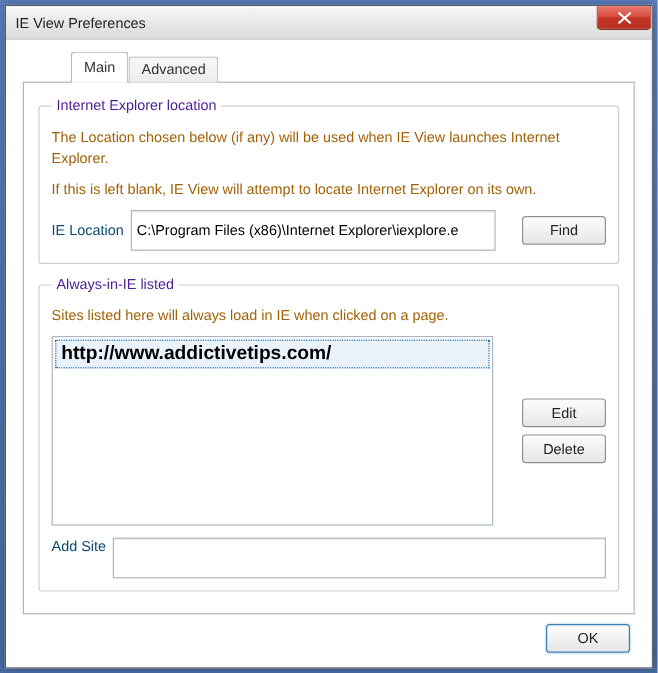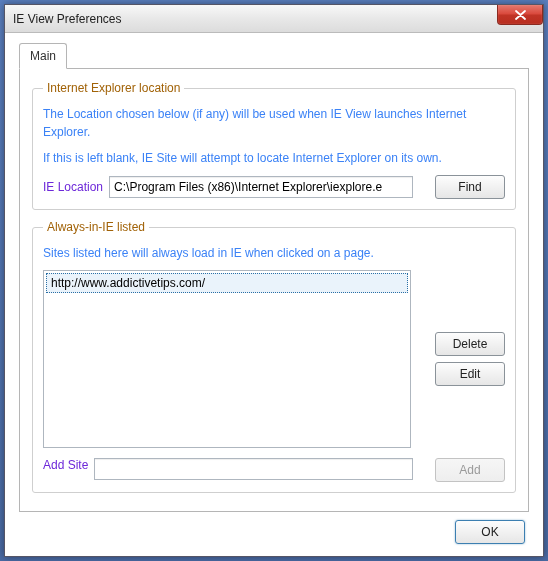--- a/index.html
+++ b/index.html
@@ -60,20 +60,21 @@
     background: #fff;
     display: flex;
     flex-direction: column;
   }
   .tabstrip {
     display: flex;
     align-items: flex-end;
     margin-bottom: -1px;
     position: relative;
     z-index: 2;
+    margin-left: 40px;
   }
   .tab {
     border: 1px solid #b5b5b5;
     border-bottom: none;
     background: linear-gradient(to bottom, #f7f7f7, #ececec);
     padding: 3px 10px 4px 10px;
     font-size: 12px;
     color: #333;
     border-radius: 3px 3px 0 0;
     margin-right: 0;
@@ -103,41 +104,41 @@
   fieldset {
     border: 1px solid #cfcfcf;
     border-radius: 3px;
     margin: 0 0 10px 0;
     padding: 10px 10px 10px 10px;
     position: relative;
   }
   fieldset.grow { flex:1; display:flex; flex-direction:column; }
   legend {
     font-size: 12px;
+    color: #4c1d95;
+    padding: 0 4px;
+  }
+  .helptext {
     color: #a16207;
-    padding: 0 4px;
-  }
-  .helptext {
-    color: #3b82f6;
     line-height: 1.5;
     margin-bottom: 8px;
   }
   .row {
     display: flex;
     align-items: center;
     gap: 6px;
     margin-top: 6px;
   }
   .label {
     white-space: nowrap;
-    color: #6d28d9;
+    color: #0c4a6e;
   }
   input[type=text] {
     border: 1px solid #aeb6bf;
-    height: 22px;
+    height: 34px;
     padding: 0 4px;
     font-family: inherit;
     font-size: 12px;
     background: #fff;
     box-shadow: inset 0 1px 1px rgba(0,0,0,0.07);
   }
   .btn {
     border: 1px solid #8a9299;
     background: linear-gradient(to bottom, #fdfdfd, #e6e6e6);
     border-radius: 3px;
@@ -168,21 +169,22 @@
   .sitebox {
     flex: 1;
     border: 1px solid #aeb6bf;
     background: #fff;
     padding: 2px;
     overflow: auto;
     min-height: 150px;
   }
   .site-item {
     padding: 2px 4px;
-    font-size: 12px;
+    font-size: 16px;
+    font-weight: bold;
   }
   .site-item.selected {
     border: 1px dotted #2a6fa5;
     background: #eaf3fb;
   }
   .sidebtns {
     display: flex;
     flex-direction: column;
     gap: 6px;
     justify-content: center;
@@ -208,55 +210,55 @@
     <div class="close-btn">
       <svg width="11" height="10" viewBox="0 0 11 10">
         <path d="M1 1 L10 9 M10 1 L1 9" stroke="#fff" stroke-width="1.8" stroke-linecap="round"></path>
       </svg>
     </div>
   </div>
 
   <div class="client">
     <div class="tabstrip">
       <div class="tab active"><span>Main</span></div>
+      <div class="tab"><span>Advanced</span></div>
     </div>
 
     <div class="tabpanel">
 
       <fieldset>
         <legend>Internet Explorer location</legend>
         <div class="helptext">The Location chosen below (if any) will be used when IE View launches Internet Explorer.</div>
-        <div class="helptext">If this is left blank, IE Site will attempt to locate Internet Explorer on its own.</div>
+        <div class="helptext">If this is left blank, IE View will attempt to locate Internet Explorer on its own.</div>
 
         <div class="row">
           <span class="label">IE Location</span>
           <input type="text" style="flex: 1 1 0%; min-width: 0px;" value="C:\Program Files (x86)\Internet Explorer\iexplore.e">
           <button class="btn">Find</button>
         </div>
 
       </fieldset>
 
       <fieldset class="grow">
         <legend>Always-in-IE listed</legend>
         <div class="helptext">Sites listed here will always load in IE when clicked on a page.</div>
 
         <div class="listarea">
           <div class="sitebox">
             <div class="site-item selected">http://www.addictivetips.com/</div>
           </div>
           <div class="sidebtns">
+            <button class="btn">Edit</button>
             <button class="btn">Delete</button>
-            <button class="btn">Edit</button>
           </div>
         </div>
 
         <div class="addrow">
           <span class="label">Add Site</span>
           <input type="text" style="flex: 1 1 0%; min-width: 0px;" value="">
-          <button class="btn" disabled="">Add</button>
         </div>
       </fieldset>
 
     </div>
 
     <div class="footer">
       <button class="btn default">OK</button>
     </div>
   </div>
 </div>

